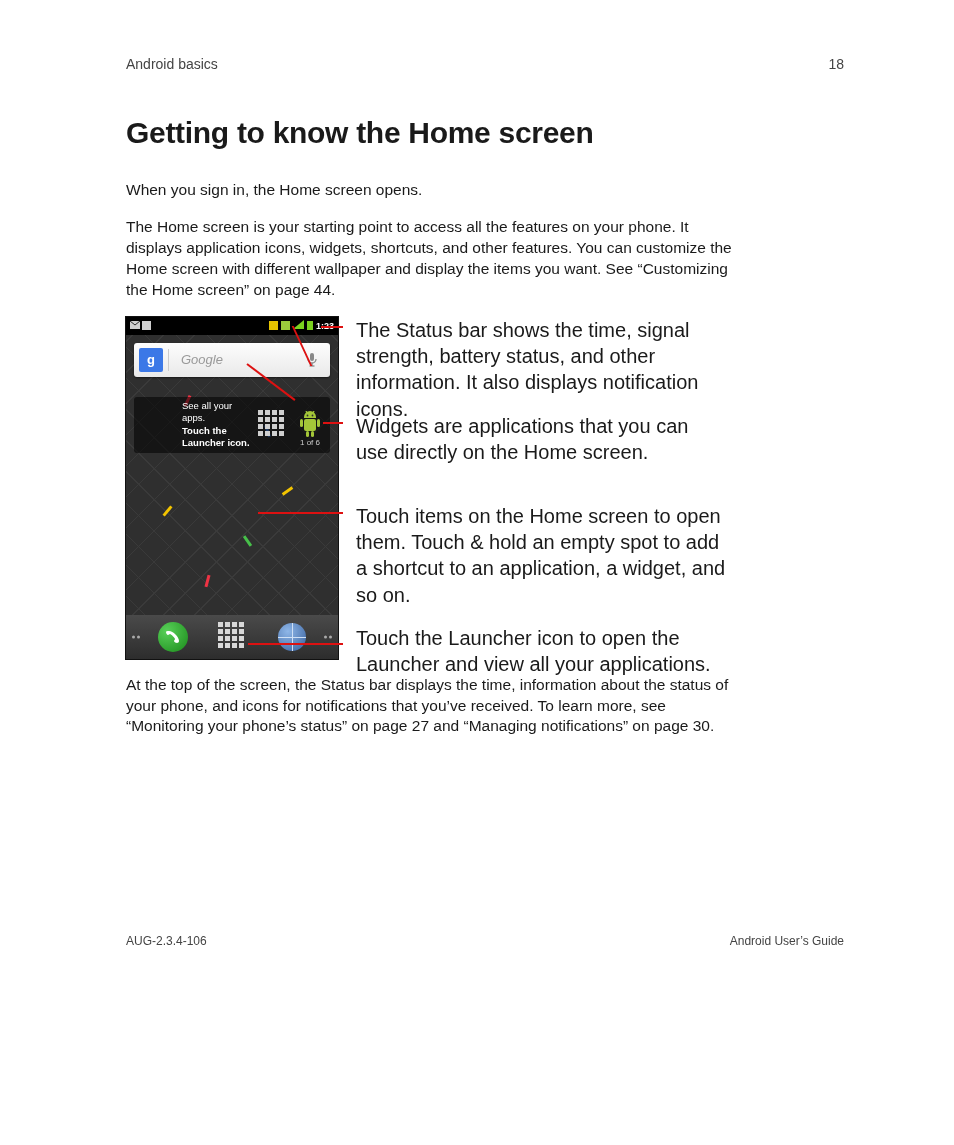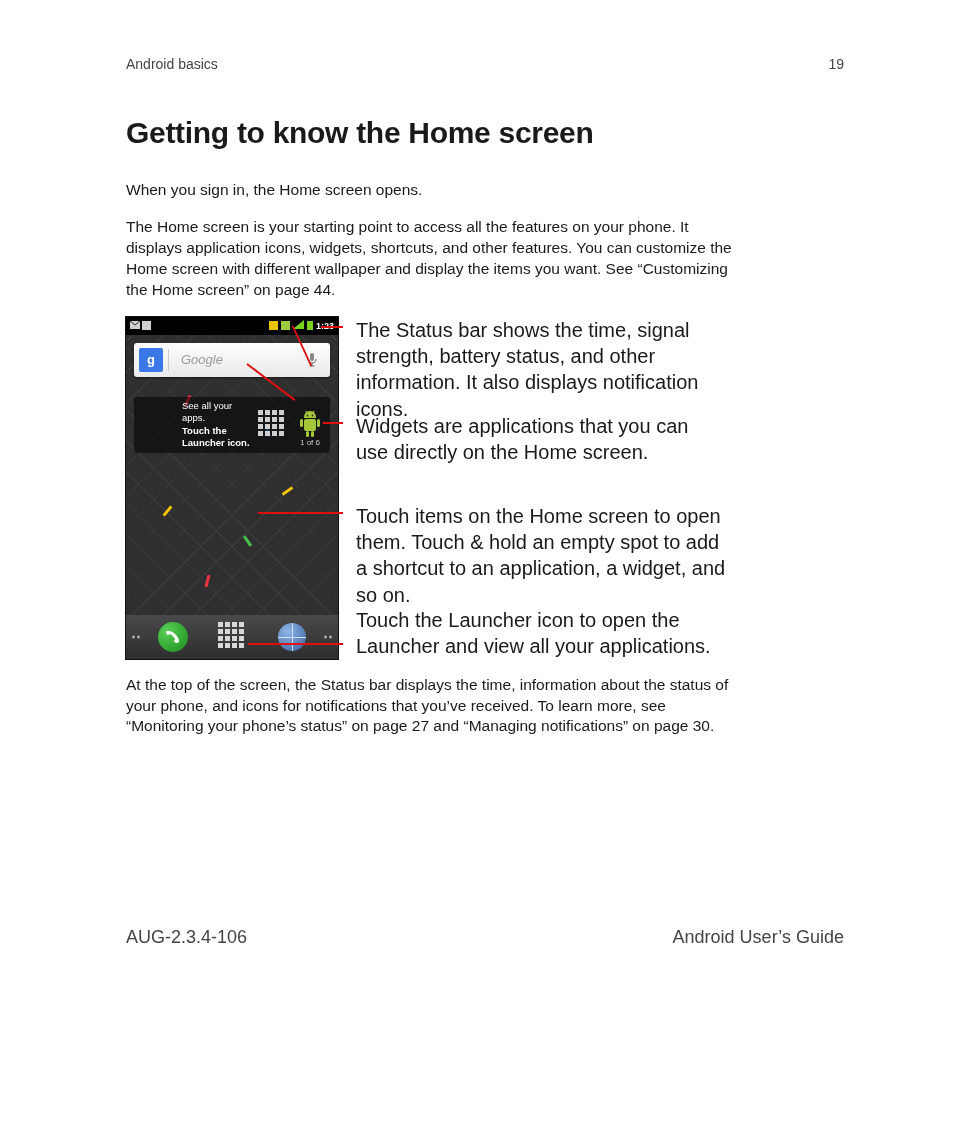--- a/index.html
+++ b/index.html
@@ -45,30 +45,30 @@
   .dock .launcher{width:30px;height:30px;display:grid;grid-template-columns:repeat(4,5px);grid-template-rows:repeat(4,5px);gap:2px;}
   .dock .launcher span{background:#d8d8d8;}
   .dock .browser{width:28px;height:28px;border-radius:50%;background:radial-gradient(circle at 35% 30%,#8fb7e8,#355e9c);position:relative;}
   .dock .browser::before,.dock .browser::after{content:"";position:absolute;background:#cfe0f5;}
   .dock .browser::before{left:0;right:0;top:50%;height:1px;}
   .dock .browser::after{top:0;bottom:0;left:50%;width:1px;}
   
   .callouts{position:absolute;left:212px;top:0;right:0;}
   .leader{position:absolute;background:#d11;}
   .callout{position:absolute;left:18px;right:-170px;font-size:20px;line-height:1.32;width:370px;}
-  .footer{position:absolute;left:126px;right:110px;bottom:40px;display:flex;justify-content:space-between;font-size:18px;color:#444;}
+  .footer{position:absolute;left:126px;right:110px;bottom:40px;display:flex;justify-content:space-between;font-size:12px;color:#444;}
 </style>
 </head>
 <body>
 
 <div class="page">
 
   <div class="running-head">
     <span>Android basics</span>
-    <span>19</span>
+    <span>18</span>
   </div>
 
   <h1>Getting to know the Home screen</h1>
 
   <div class="body-col">
     <p>When you sign in, the Home screen opens.</p>
     <p>The Home screen is your starting point to access all the features on your phone. It displays application icons, widgets, shortcuts, and other features. You can customize the Home screen with different wallpaper and display the items you want. See “Customizing the Home screen” on page 44.</p>
 
     <div class="figure-block">
 
@@ -200,21 +200,21 @@
       <div class="leader" style="left:120px;top:47px;width:2px;height:60px;transform:rotate(-53deg);transform-origin:top"></div>
 
       <div class="leader" style="left:132px;top:195px;width:85px;height:2px"></div>
 
       <div class="leader" style="left:122px;top:326px;width:95px;height:2px"></div>
 
       <div class="callouts">
         <div class="callout" style="top:0">The Status bar shows the time, signal strength, battery status, and other information. It also displays notification icons.</div>
         <div class="callout" style="top:96px">Widgets are applications that you can use directly on the Home screen.</div>
         <div class="callout" style="top:186px">Touch items on the Home screen to open them. Touch &amp; hold an empty spot to add a shortcut to an application, a widget, and so on.</div>
-        <div class="callout" style="top:290px">Touch the Launcher icon to open the Launcher and view all your applications.</div>
+        <div class="callout" style="top:308px">Touch the Launcher icon to open the Launcher and view all your applications.</div>
       </div>
     </div>
 
     <p>At the top of the screen, the Status bar displays the time, information about the status of your phone, and icons for notifications that you’ve received. To learn more, see “Monitoring your phone’s status” on page 27 and “Managing notifications” on page 30.</p>
   </div>
 
   <div class="footer">
     <span>AUG-2.3.4-106</span>
     <span>Android User’s Guide</span>
   </div>

